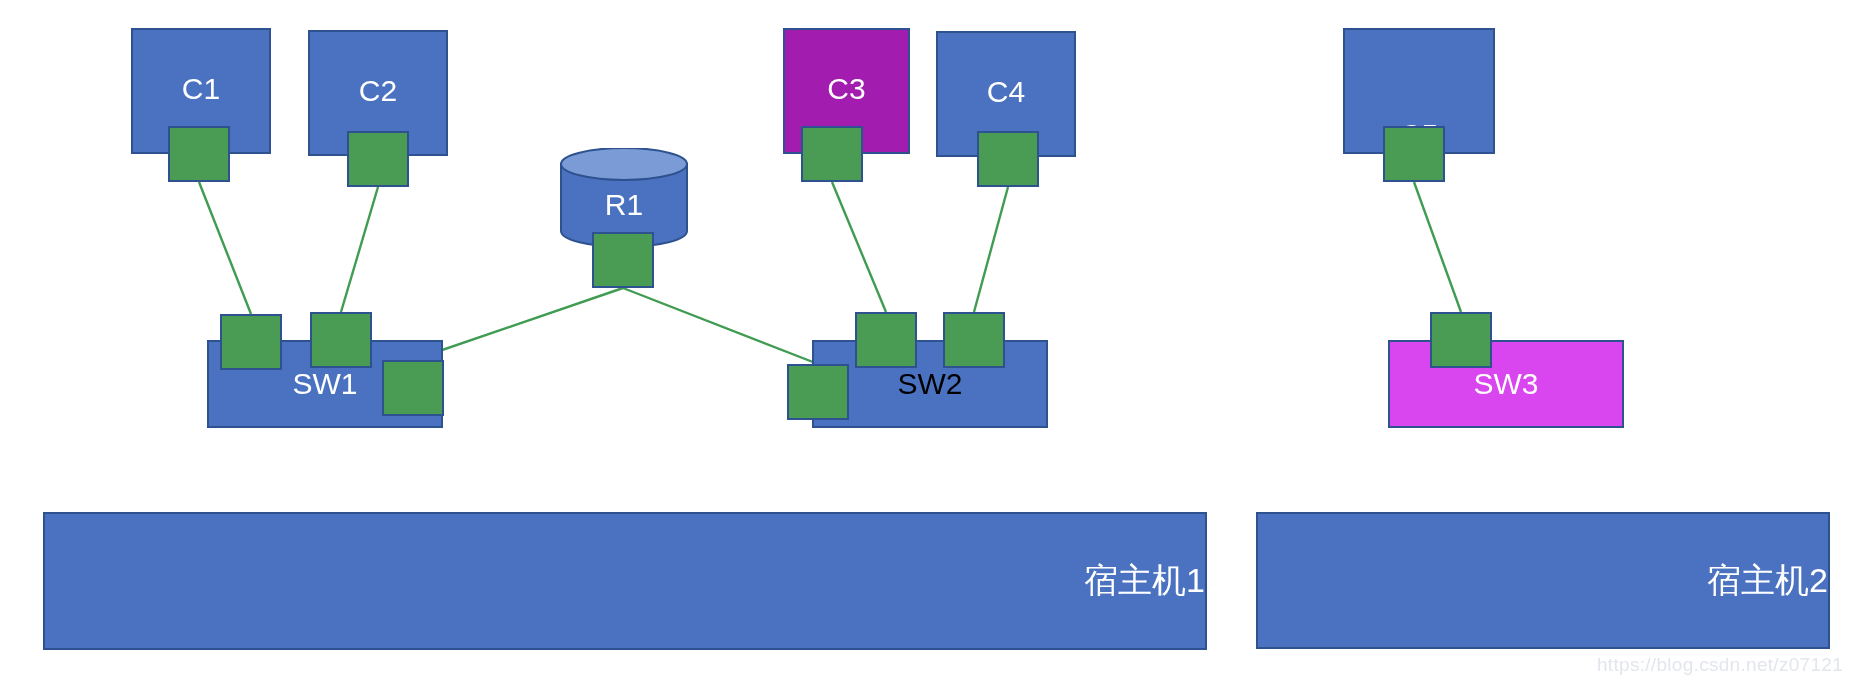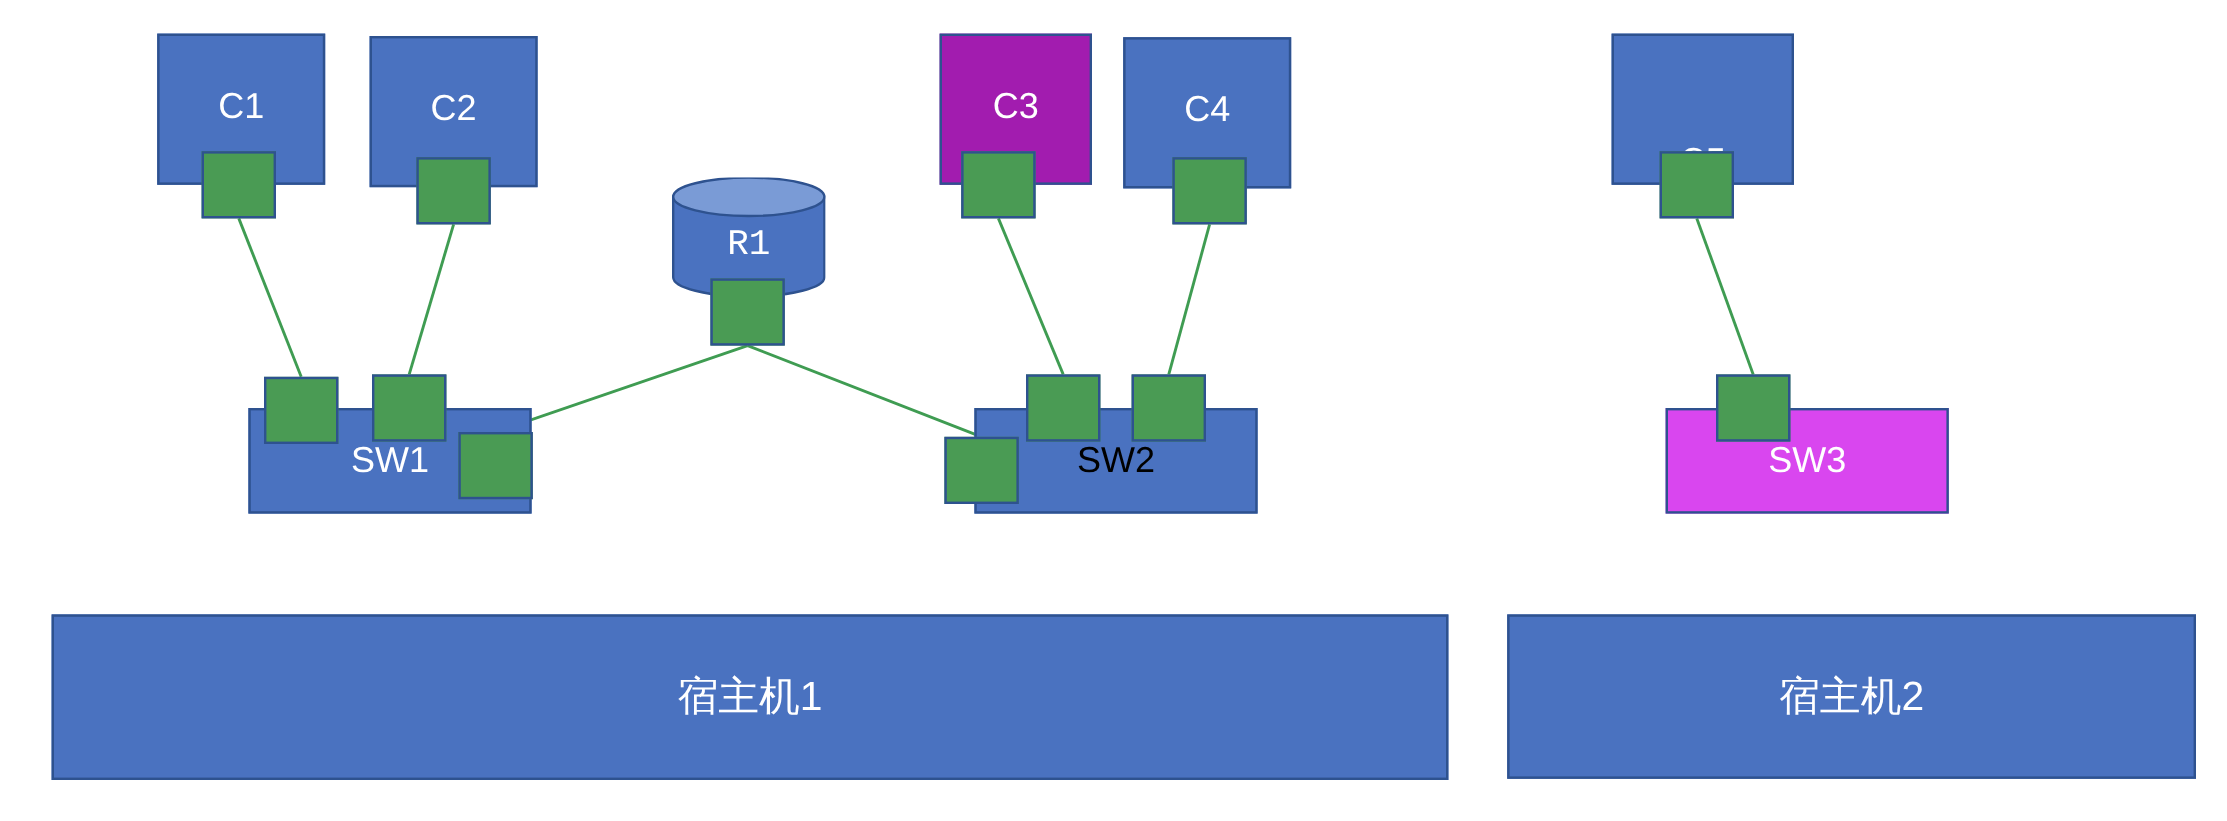--- a/index.html
+++ b/index.html
@@ -38,30 +38,30 @@
   .container-node {
     font-size: 30px;
     align-items: flex-start;
     padding-top: 42px;
   }
   .switch-node {
     font-size: 30px;
   }
   .host-node {
     font-size: 34px;
+    justify-content: flex-end;
   }
   .port {
     position: absolute;
     box-sizing: border-box;
     background: #4a9b54;
     border: 2px solid #2e528f;
   }
   .router {
     position: absolute;
-    font-family: Liberation Mono, monospace;
   }
   .router svg {
     display: block;
   }
   .router-label {
     position: absolute;
     left: 0;
     top: 0;
     width: 100%;
     text-align: center;
@@ -138,14 +138,15 @@
       <div class="port" style="left: 592px; top: 232px; width: 62px; height: 56px; background: rgb(74, 155, 84); border-color: rgb(46, 82, 143);"></div>
       <div class="port" style="left: 220px; top: 314px; width: 62px; height: 56px; background: rgb(74, 155, 84); border-color: rgb(46, 82, 143);"></div>
       <div class="port" style="left: 310px; top: 312px; width: 62px; height: 56px; background: rgb(74, 155, 84); border-color: rgb(46, 82, 143);"></div>
       <div class="port" style="left: 382px; top: 360px; width: 62px; height: 56px; background: rgb(74, 155, 84); border-color: rgb(46, 82, 143);"></div>
       <div class="port" style="left: 787px; top: 364px; width: 62px; height: 56px; background: rgb(74, 155, 84); border-color: rgb(46, 82, 143);"></div>
       <div class="port" style="left: 855px; top: 312px; width: 62px; height: 56px; background: rgb(74, 155, 84); border-color: rgb(46, 82, 143);"></div>
       <div class="port" style="left: 943px; top: 312px; width: 62px; height: 56px; background: rgb(74, 155, 84); border-color: rgb(46, 82, 143);"></div>
       <div class="port" style="left: 1430px; top: 312px; width: 62px; height: 56px; background: rgb(74, 155, 84); border-color: rgb(46, 82, 143);"></div>
     </div>
 
+  <div class="watermark" style="left: 1597px; top: 654px; color: rgb(227, 230, 236);">https://blog.csdn.net/z07121</div>
 
 </div>
 
 </body></html>

